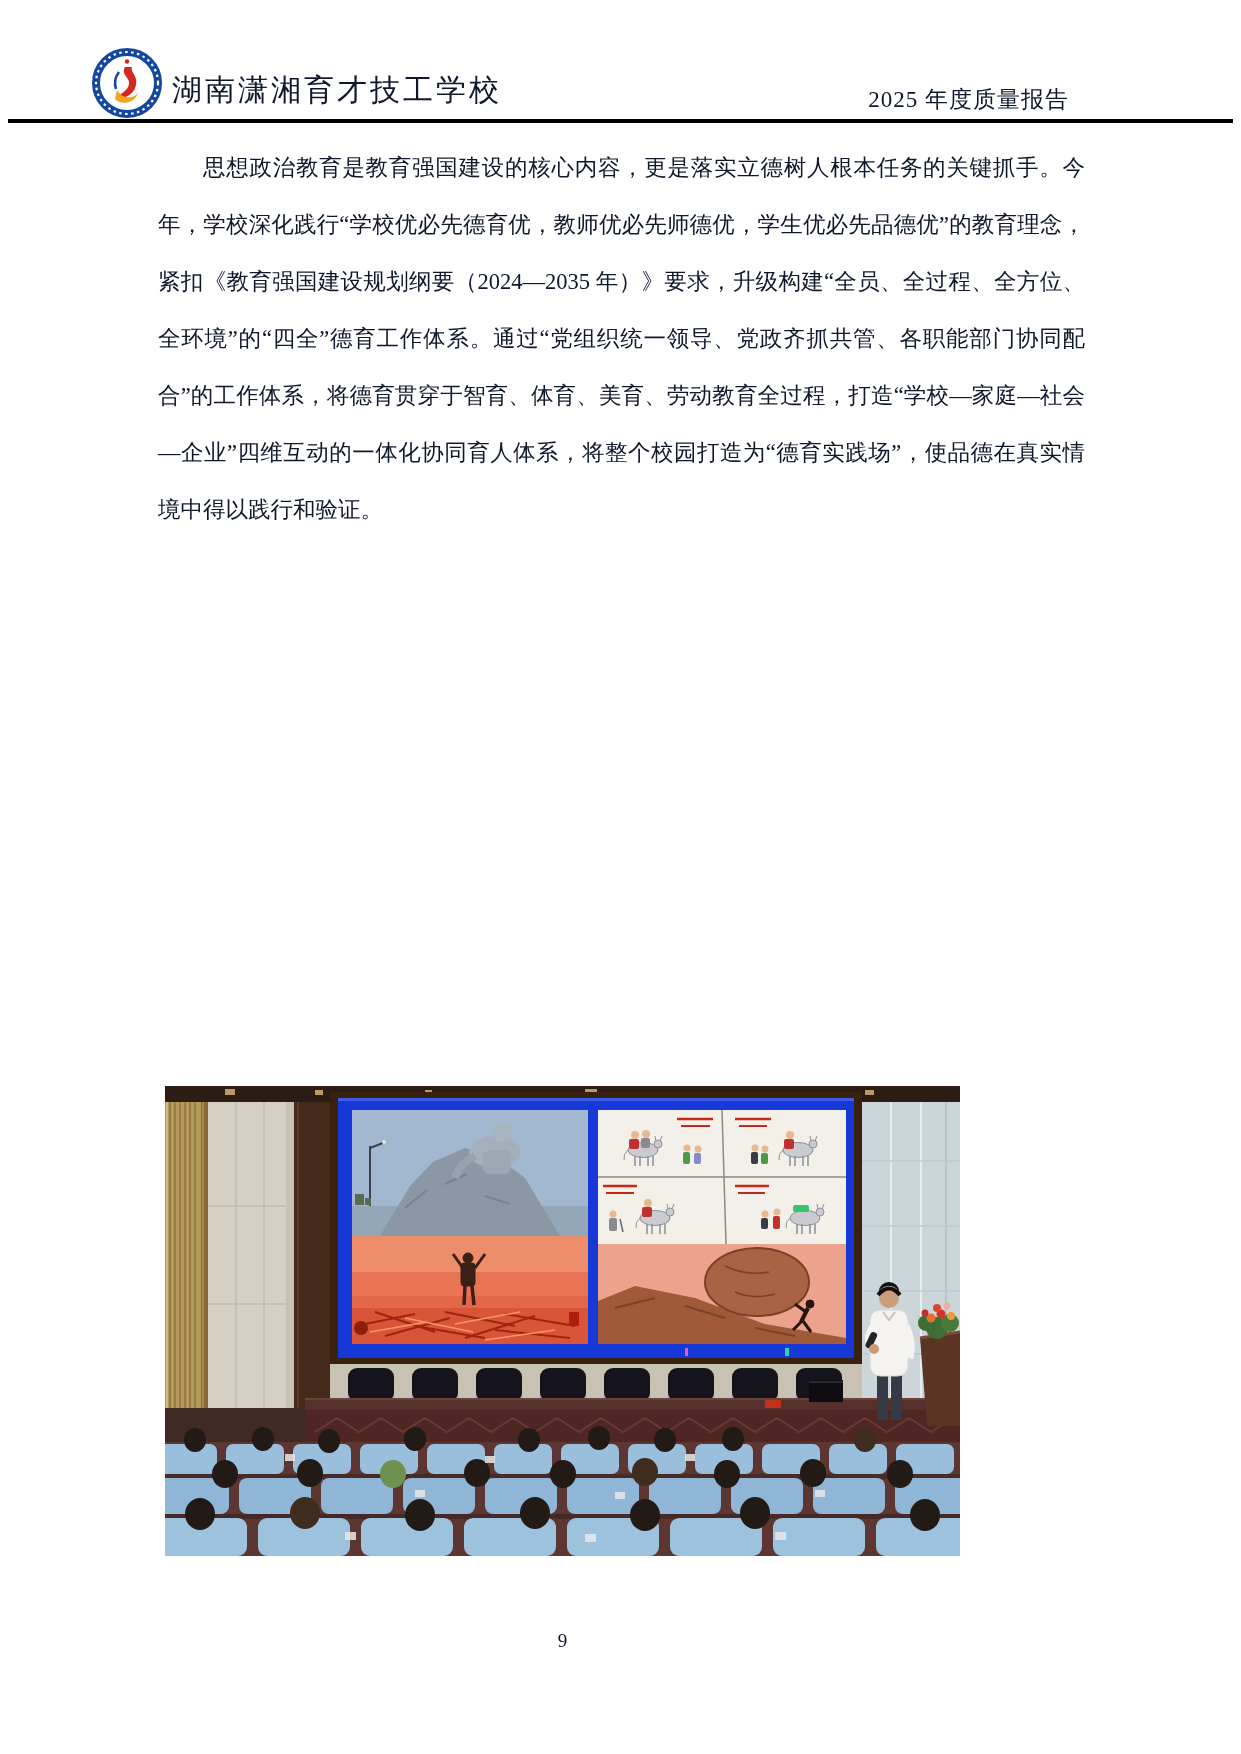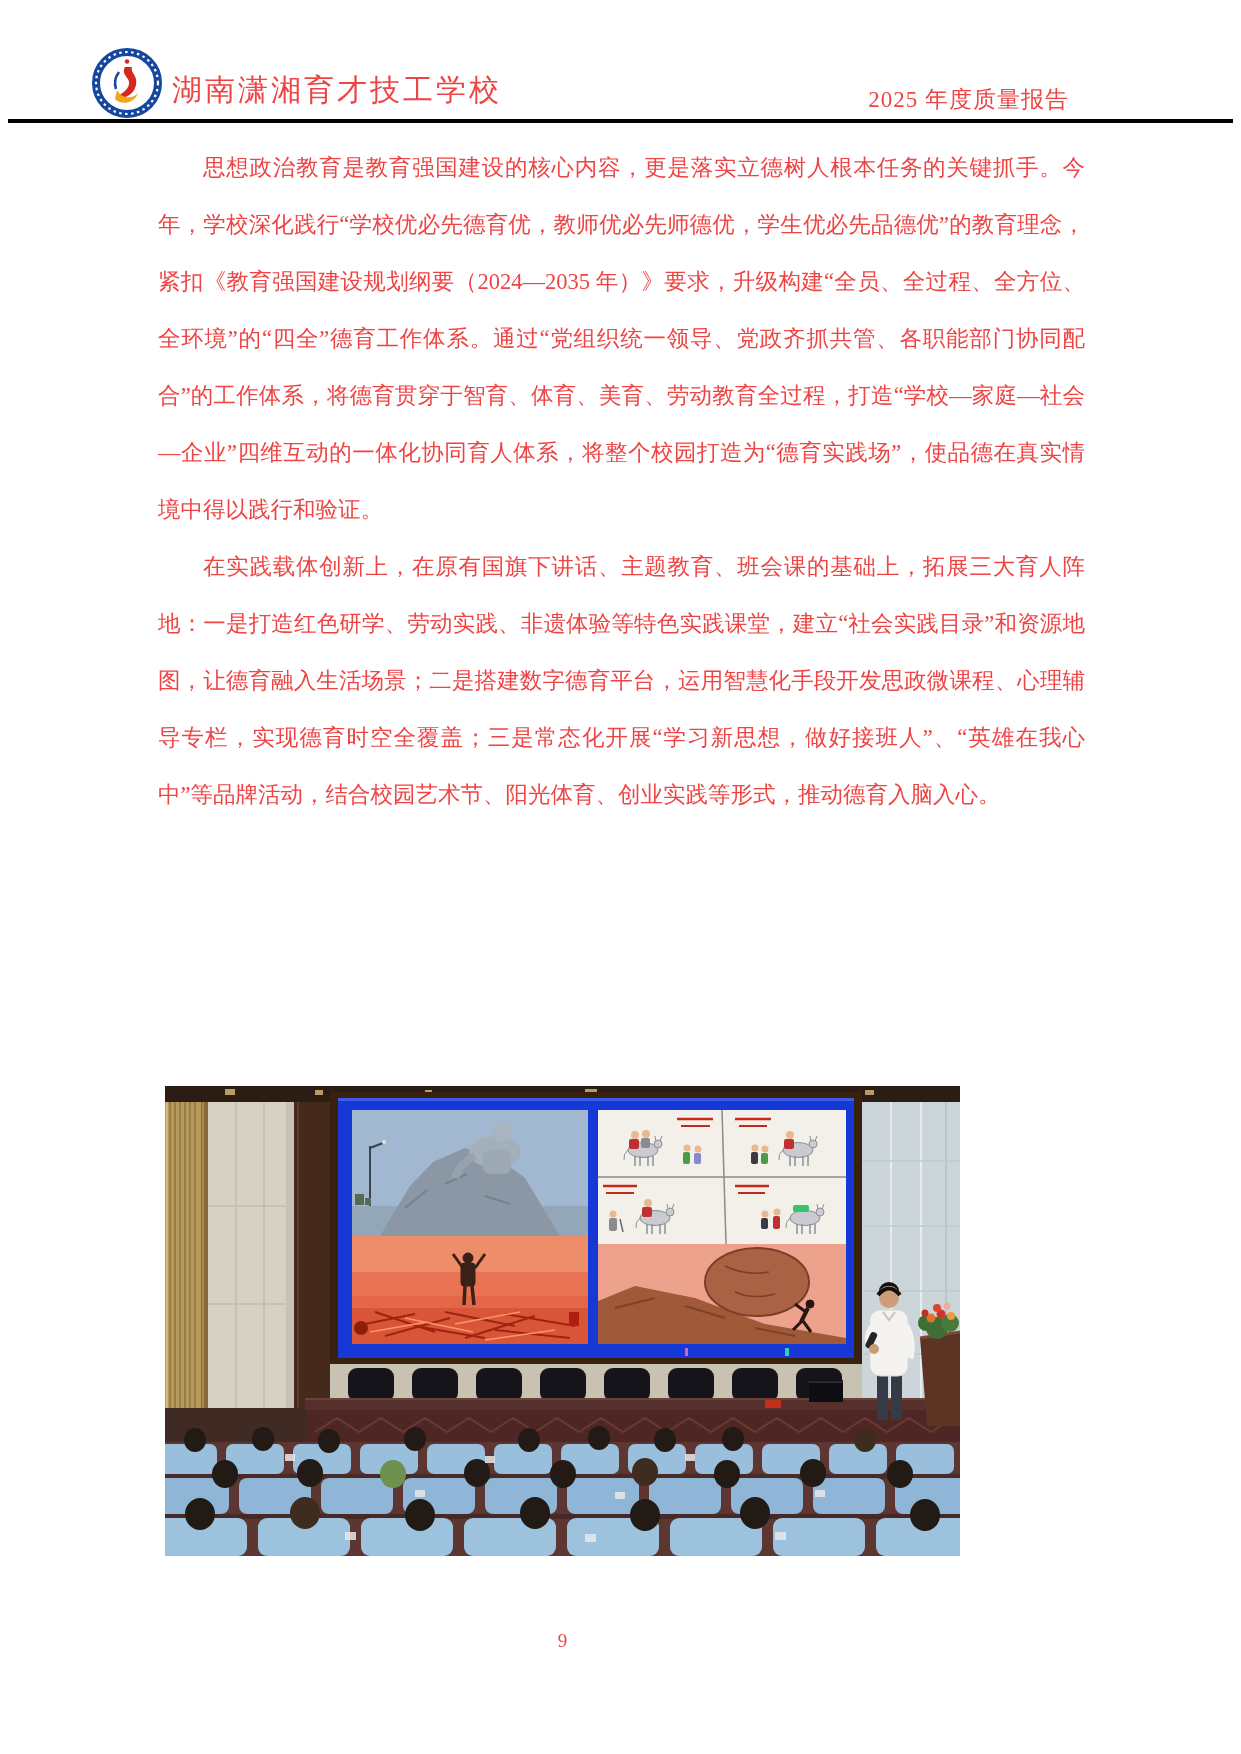--- a/index.html
+++ b/index.html
@@ -1,19 +1,19 @@
 <!DOCTYPE html>
 <html><head>
 <meta charset="utf-8">
 <style>
   html,body { margin:0; padding:0; background:#888; }
   .page {
     position:relative; width:1241px; height:1754px; margin:0 auto;
     background:#ffffff; overflow:hidden;
-    font-family:"Liberation Serif","DejaVu Serif",serif; color:#ef4444;
+    font-family:"Liberation Serif","DejaVu Serif",serif; color:#0f172a;
   }
   .hdr-logo { position:absolute; left:92px; top:48px; width:70px; height:70px; }
   .hdr-name { position:absolute; left:172px; top:70px; font-size:30px; letter-spacing:3px; }
   .hdr-title { position:absolute; top:84px; right:172px; font-size:23px; letter-spacing:1px; }
   .hdr-rule { position:absolute; left:8px; top:119px; width:1225px; height:4px; background:#000; }
   .content {
     position:absolute; left:158px; top:139px; width:927px;
     font-size:22.5px; line-height:57px;
     text-align:justify; text-justify:inter-ideograph;
   }
@@ -44,21 +44,20 @@
       <path d="M25,42 C29,50 40,52 46,45 C43,55 30,58 23,51 Z" fill="#f2a51c"></path>
       <path d="M27,24 q-6,8 -3,17" stroke="#16479e" stroke-width="2.5" fill="none"></path>
     </svg>
   </div>
   <div class="hdr-name">湖南潇湘育才技工学校</div>
   <div class="hdr-title">2025 年度质量报告</div>
   <div class="hdr-rule"></div>
 
   <div class="content">
     <p>思想政治教育是教育强国建设的核心内容，更是落实立德树人根本任务的关键抓手。今年，学校深化践行“学校优必先德育优，教师优必先师德优，学生优必先品德优”的教育理念，紧扣《教育强国建设规划纲要（2024—2035 年）》要求，升级构建“全员、全过程、全方位、全环境”的“四全”德育工作体系。通过“党组织统一领导、党政齐抓共管、各职能部门协同配合”的工作体系，将德育贯穿于智育、体育、美育、劳动教育全过程，打造“学校—家庭—社会—企业”四维互动的一体化协同育人体系，将整个校园打造为“德育实践场”，使品德在真实情境中得以践行和验证。</p>
-    <p>在实践载体创新上，在原有国旗下讲话、主题教育、班会课的基础上，拓展三大育人阵地：一是打造红色研学、劳动实践、非遗体验等特色实践课堂，建立“社会实践目录”和资源地图，让德育融入生活场景；二是搭建数字德育平台，运用智慧化手段开发思政微课程、心理辅导专栏，实现德育时空全覆盖；三是常态化开展“学习新思想，做好接班人”、“英雄在我心中”等品牌活动，结合校园艺术节、阳光体育、创业实践等形式，推动德育入脑入心。</p>
   </div>
 
   <div class="photo-wrap">
     <svg width="795" height="470" viewBox="0 0 795 470">
 
       <rect x="0" y="0" width="795" height="470" fill="#c8c2b2"></rect>
 
       <rect x="0" y="0" width="795" height="16" fill="#2b1d14"></rect>
       <g fill="#caa86a" opacity="0.9">
         <rect x="60" y="3" width="10" height="6"></rect>

